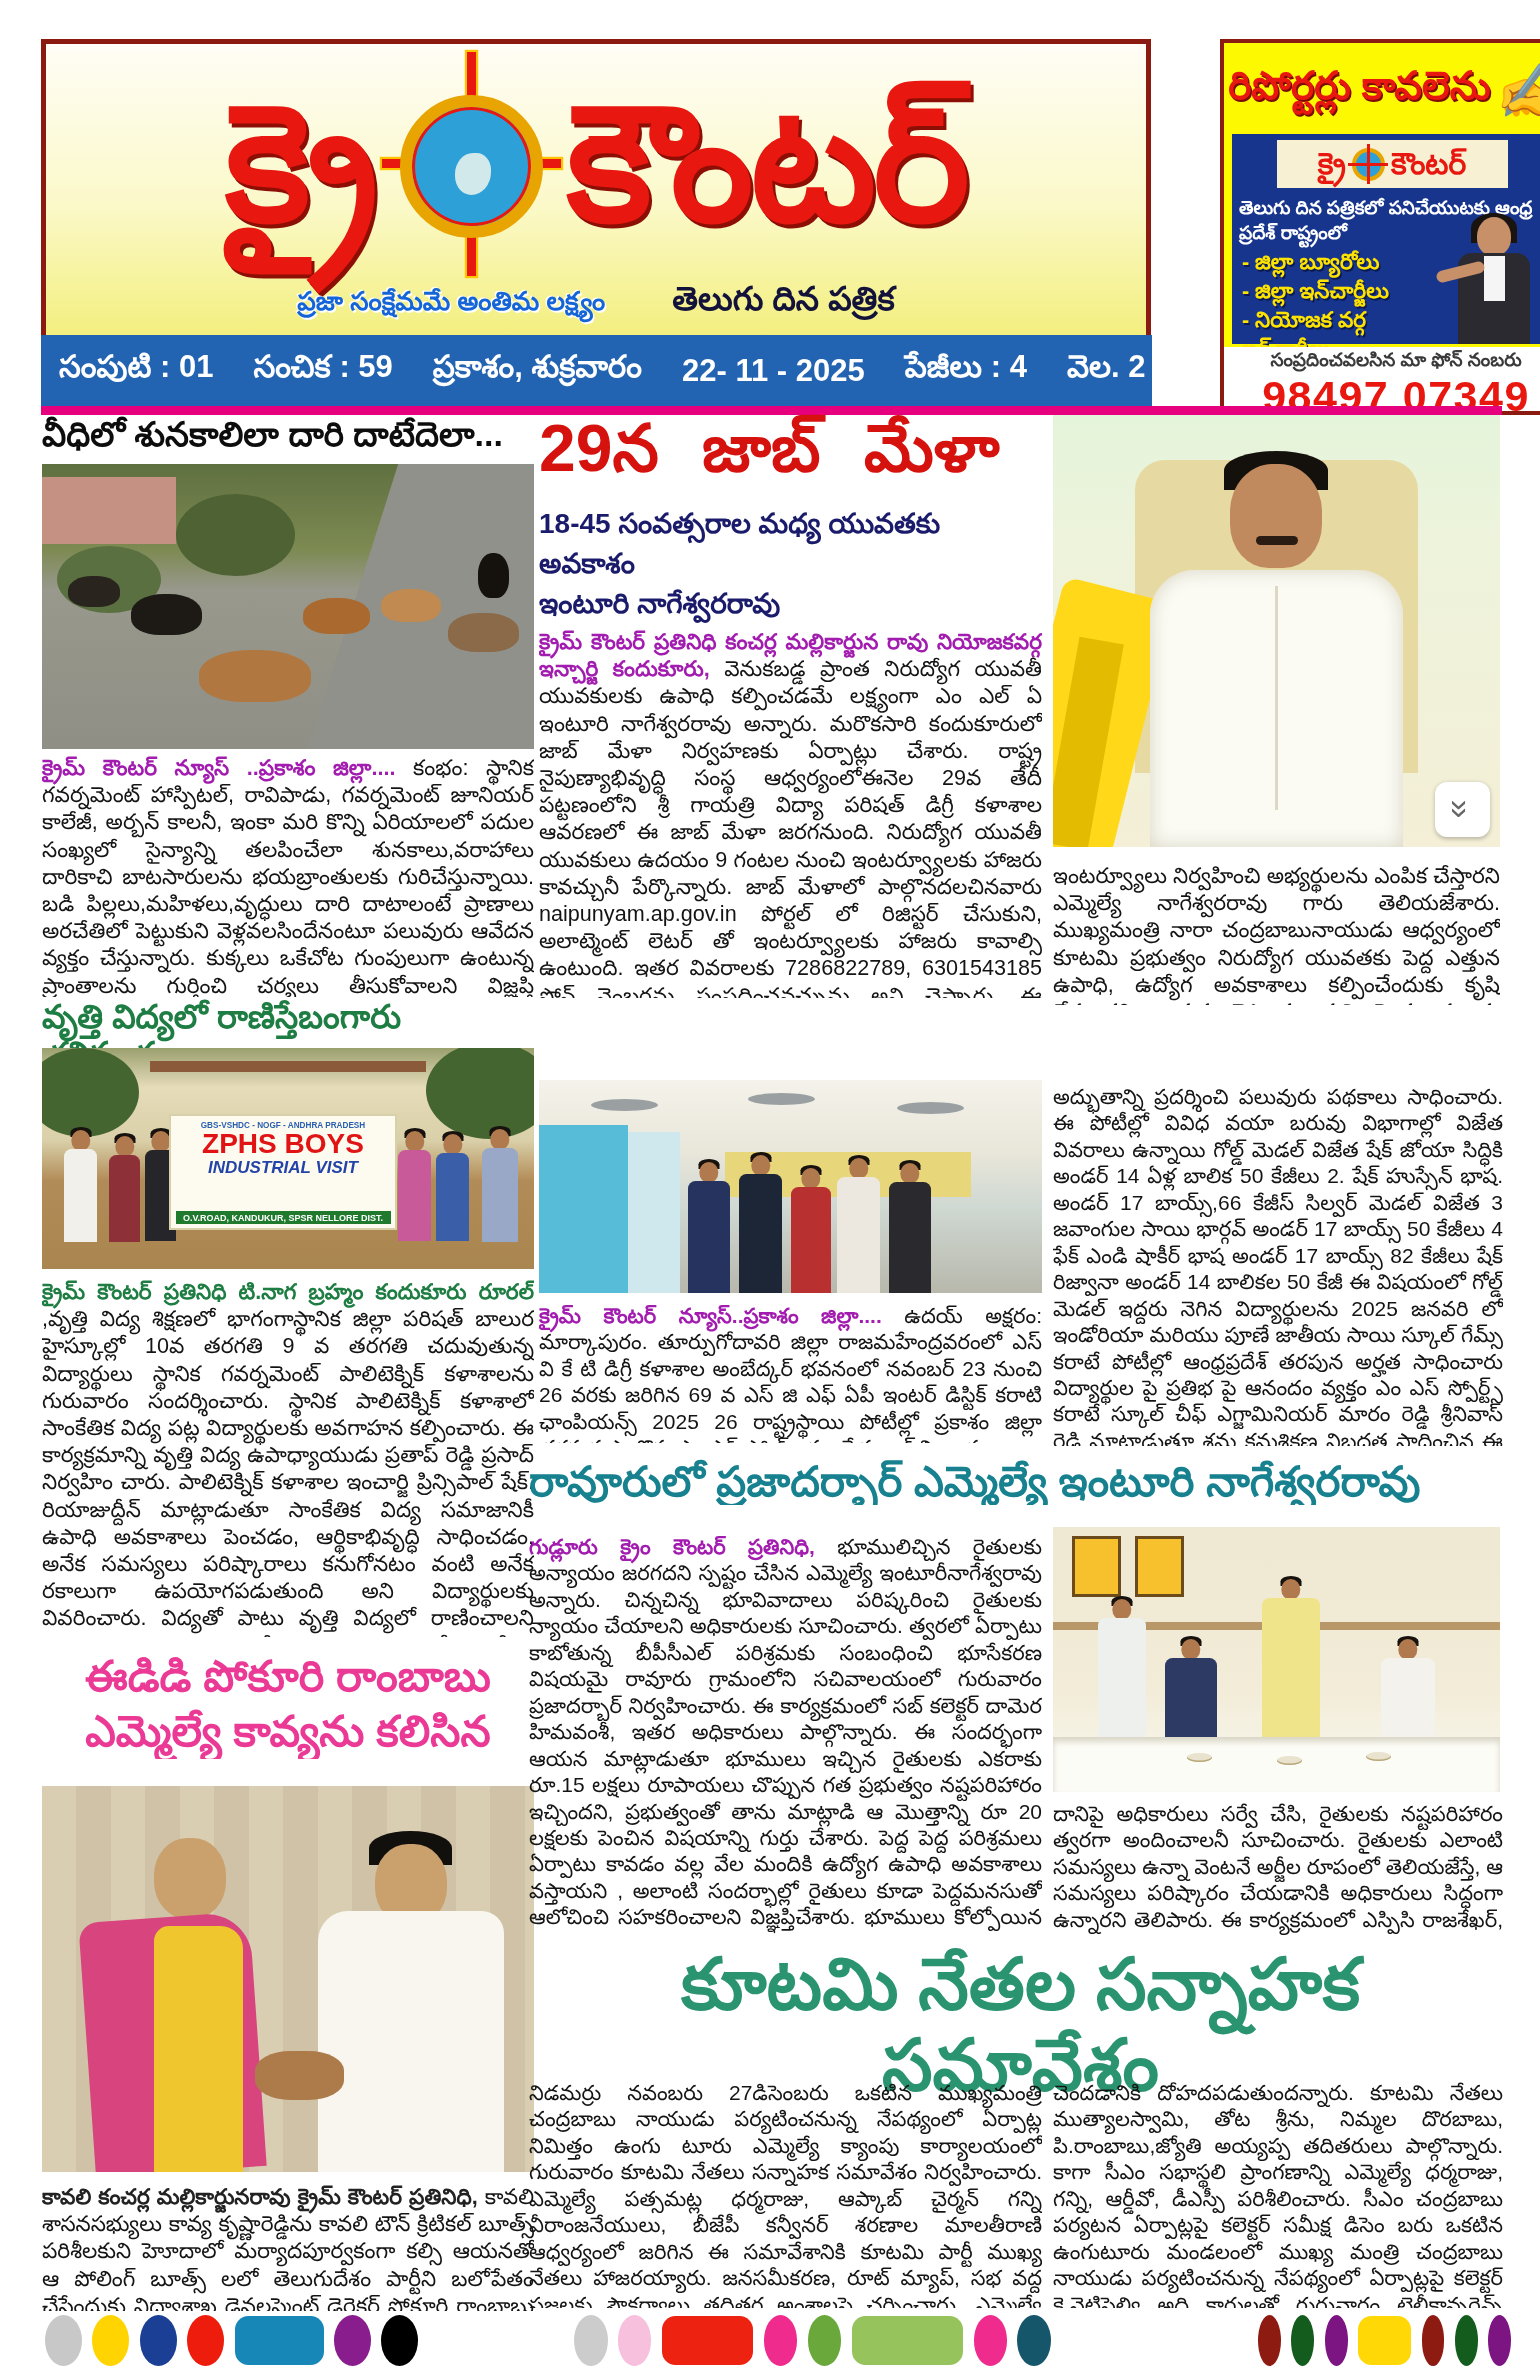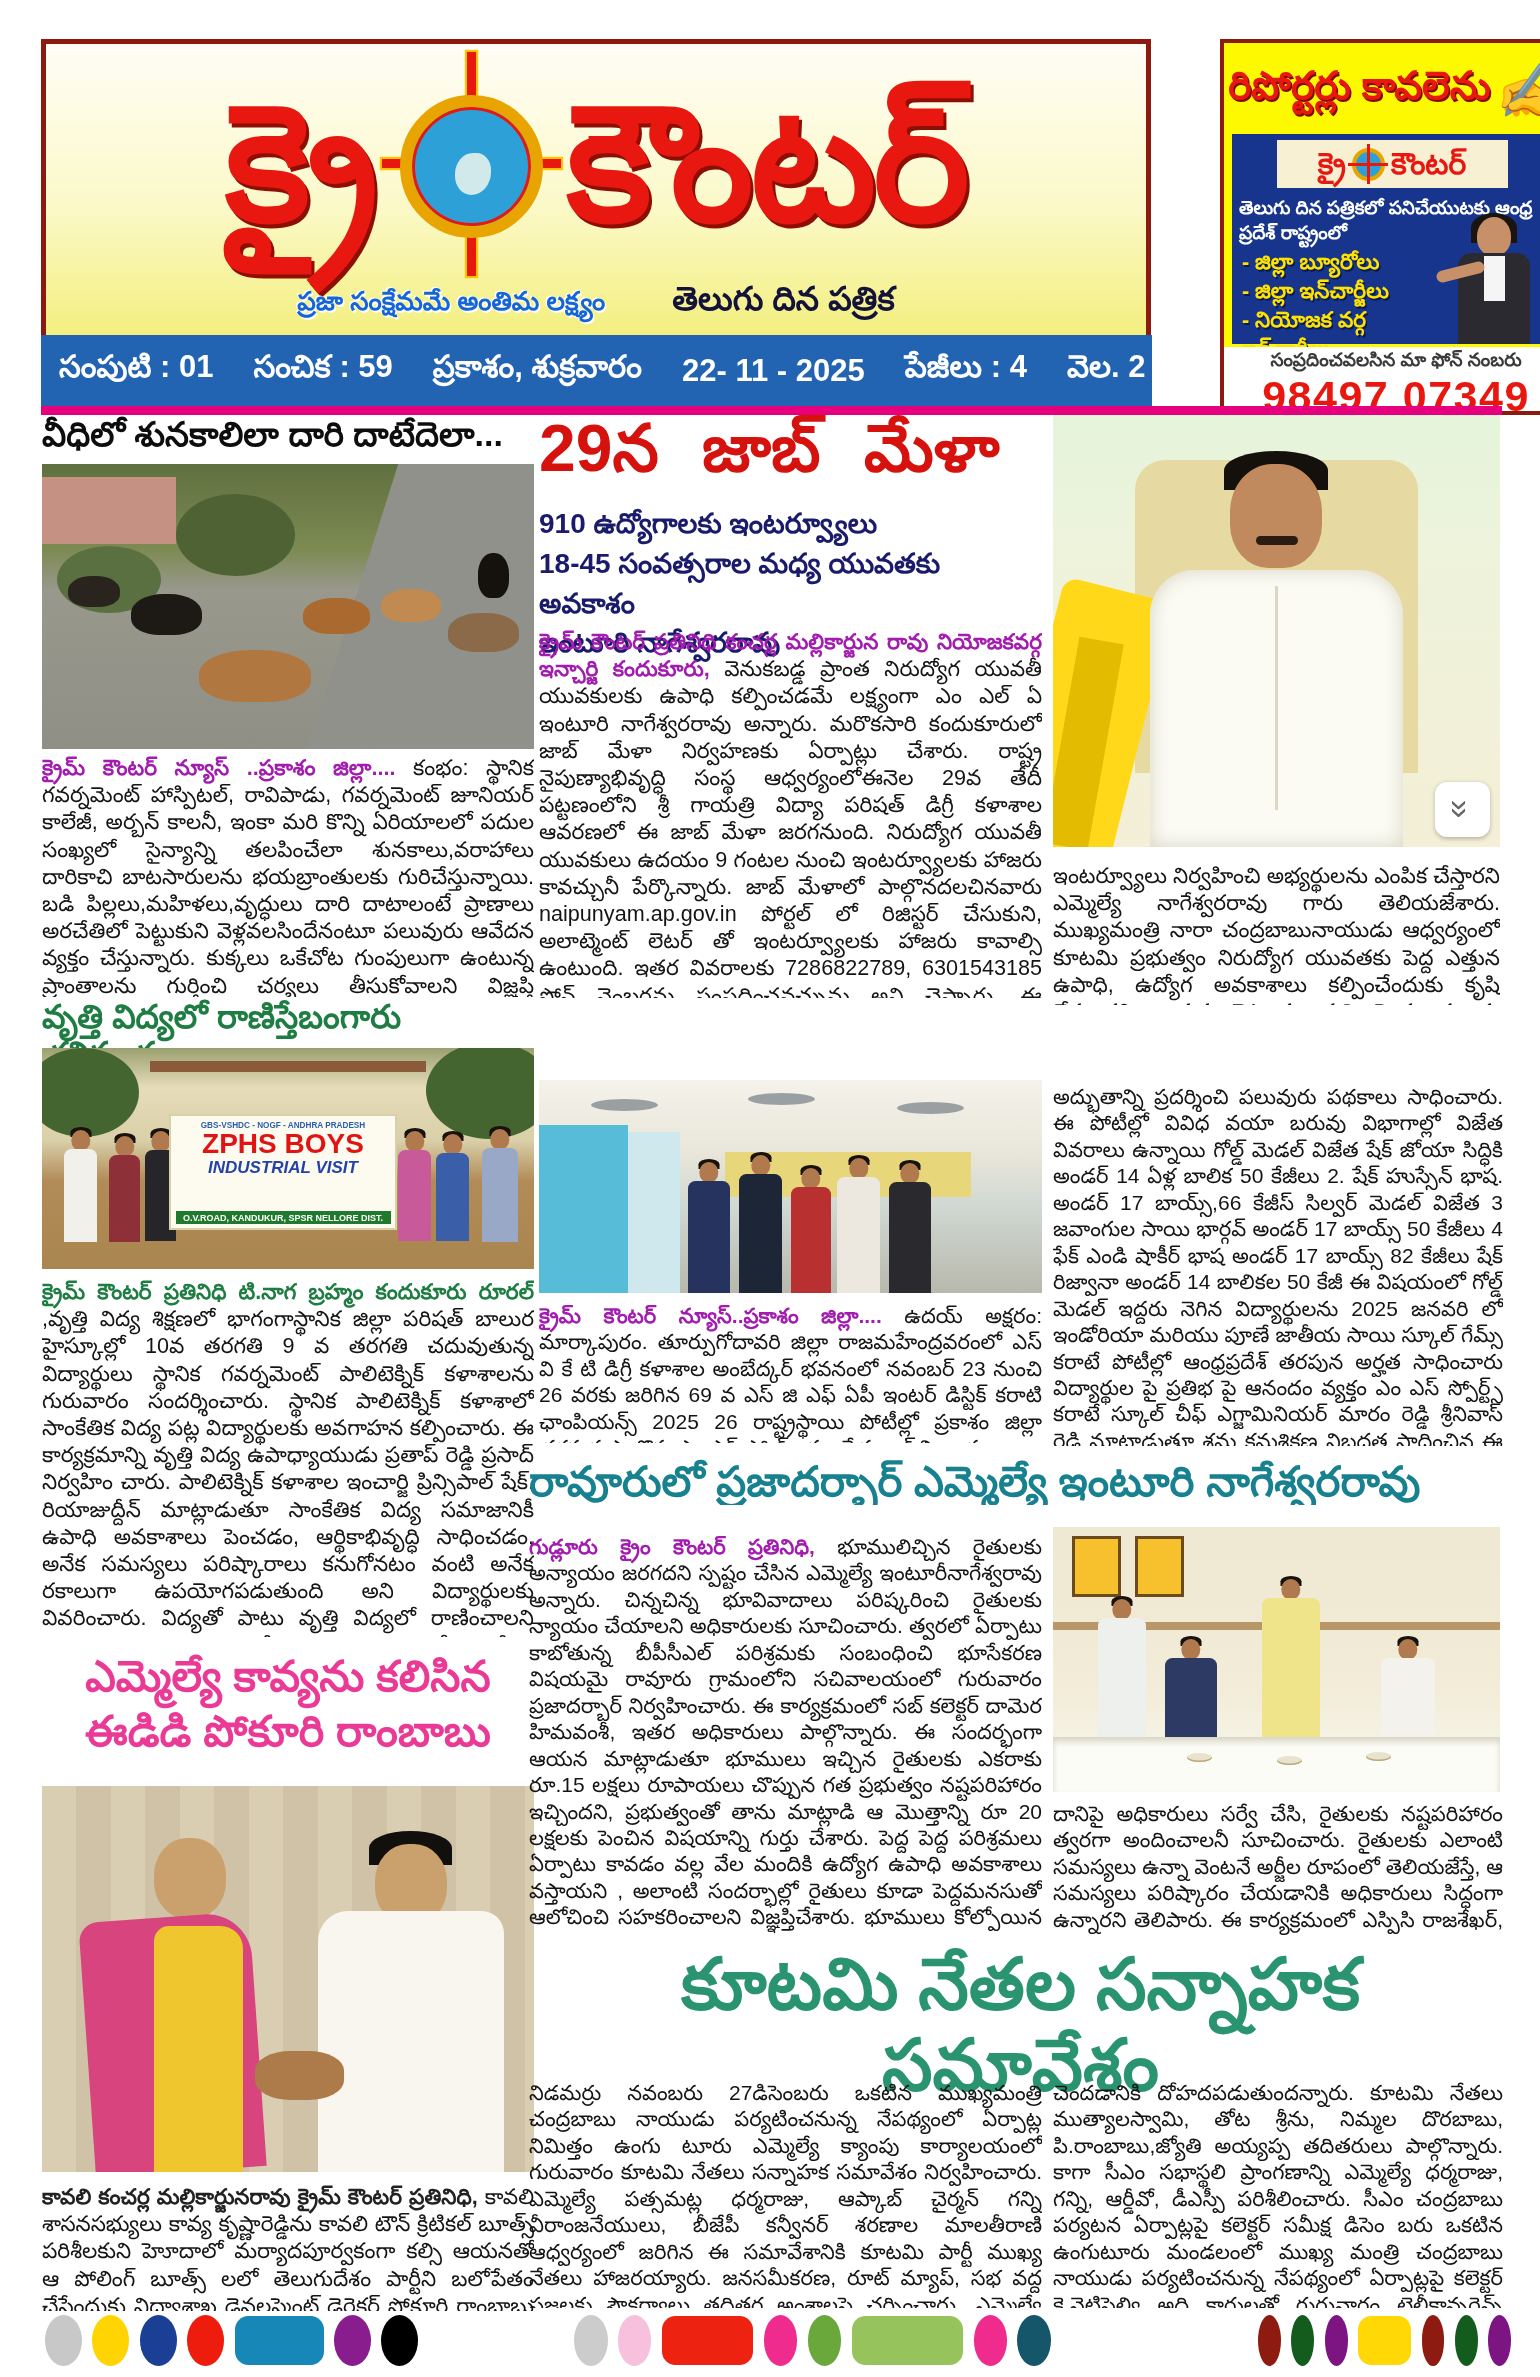--- a/index.html
+++ b/index.html
@@ -302,43 +302,42 @@
       <div class="pz-b4">O.V.ROAD, KANDUKUR, SPSR NELLORE DIST.</div>
     </span>
   </div>
 
   <div class="abs body-txt" style="left:42px;top:1278px;width:492px;height:359px;">
     <span class="lead-green">క్రైమ్ కౌంటర్ ప్రతినిధి టి.నాగ బ్రహ్మం కందుకూరు రూరల్</span>
     <span>,వృత్తి విద్య శిక్షణలో భాగంగాస్థానిక జిల్లా పరిషత్ బాలుర హైస్కూల్లో 10వ తరగతి 9 వ తరగతి చదువుతున్న విద్యార్థులు స్థానిక గవర్నమెంట్ పాలిటెక్నిక్ కళాశాలను గురువారం సందర్శించారు. స్థానిక పాలిటెక్నిక్ కళాశాలో సాంకేతిక విద్య పట్ల విద్యార్థులకు అవగాహన కల్పించారు. ఈ కార్యక్రమాన్ని వృత్తి విద్య ఉపాధ్యాయుడు ప్రతాప్ రెడ్డి ప్రసాద్ నిర్వహిం చారు. పాలిటెక్నిక్ కళాశాల ఇంచార్జి ప్రిన్సిపాల్ షేక్. రియాజుద్దీన్ మాట్లాడుతూ సాంకేతిక విద్య సమాజానికీ ఉపాధి అవకాశాలు పెంచడం, ఆర్థికాభివృద్ధి సాధించడం, అనేక సమస్యలు పరిష్కారాలు కనుగోనటం వంటి అనేక రకాలుగా ఉపయోగపడుతుంది అని విద్యార్థులకు వివరించారు. విద్యతో పాటు వృత్తి విద్యలో రాణించాలని విద్యార్థులకు తెలిపారు. నేడు అన్ని రంగాలలో సాంకేతిక విజ్ఞానం ఉండాలి అని అన్నారు. వృత్తి విద్య ప్రాధాన్యతను విద్యార్థులకు తెలియజేశారు. ఇందులో ఇంచార్జి హెడ్ మాస్టర్ స్.మాధవ రెడ్డి ,  స్టాఫ్ సెక్యూరిటీ చిత్తరీ వెంకటేశ్వలు , రాంబాబు , సుధాకర్, తదితర ఉపాధ్యులు పాల్గొన్నారు .</span>
   </div>
 
   <div class="abs hl hl-kavya">
+    <div>ఈడిడి పోకూరి రాంబాబు</div>
     <div>ఎమ్మెల్యే కావ్యను కలిసిన</div>
-    <div>ఈడిడి పోకూరి రాంబాబు</div>
   </div>
 
   <div class="abs photo ph-shake">
     <span class="sh-head" style="left:112px;top:52px;"></span>
     <span class="sh-hairR"></span>
     <span class="sh-head" style="left:333px;top:58px;"></span>
     <span class="sh-shirtL"></span>
     <span class="sh-shawl"></span>
     <span class="sh-inner"></span>
     <span class="sh-shirtR"></span>
     <span class="sh-hands2"></span>
   </div>
 
   <div class="abs body-txt" style="left:42px;top:2183px;width:492px;height:128px;">
     <span class="lead-dark">కావలి కంచర్ల మల్లికార్జునరావు క్రైమ్ కౌంటర్ ప్రతినిధి,</span>
     <span>కావలి శాసనసభ్యులు కావ్య కృష్ణారెడ్డిను  కావలి టౌన్ క్రిటికల్ బూత్స్ పరిశీలకుని  హెూదాలో మర్యాదపూర్వకంగా కల్సి ఆయనతో ఆ పోలింగ్ బూత్స్ లలో తెలుగుదేశం పార్టీని బలోపేతం చేసేందుకు విద్యాశాఖ డెవలప్మెంట్ డైరెక్టర్ పోకూరి రాంబాబు తగు కార్య చరణ ప్రణాళికలను చర్చించారు.</span>
   </div>
 
   <div class="abs hl hl-job">29న జాబ్ మేళా</div>
   <div class="abs subheads">
-    <div>910 ఉద్యోగాలకు ఇంటర్వ్యూలు</div>
     <div>18-45 సంవత్సరాల మధ్య యువతకు అవకాశం</div>
     <div>ఇంటూరి నాగేశ్వరరావు</div>
   </div>
   <div class="abs body-txt" style="left:539px;top:628px;width:503px;height:370px;">
     <span class="lead-red">క్రైమ్ కౌంటర్ ప్రతినిధి కంచర్ల మల్లికార్జున రావు నియోజకవర్గ ఇన్చార్జి కందుకూరు,</span>
     <span>వెనుకబడ్డ ప్రాంత నిరుద్యోగ యువతీ యువకులకు ఉపాధి కల్పించడమే లక్ష్యంగా ఎం ఎల్ ఏ ఇంటూరి నాగేశ్వరరావు అన్నారు. మరొకసారి కందుకూరులో జాబ్ మేళా నిర్వహణకు ఏర్పాట్లు చేశారు. రాష్ట్ర నైపుణ్యాభివృద్ధి సంస్థ ఆధ్వర్యంలోఈనెల 29వ తేదీ పట్టణంలోని శ్రీ గాయత్రి విద్యా పరిషత్ డిగ్రీ కళాశాల ఆవరణలో ఈ జాబ్ మేళా జరగనుంది. నిరుద్యోగ యువతీ యువకులు ఉదయం 9 గంటల నుంచి ఇంటర్వ్యూలకు హాజరు కావచ్చునీ పేర్కొన్నారు. జాబ్ మేళాలో పాల్గొనదలచినవారు naipunyam.ap.gov.in పోర్టల్ లో రిజిస్టర్ చేసుకుని, అలాట్మెంట్ లెటర్ తో ఇంటర్వ్యూలకు హాజరు కావాల్సి ఉంటుంది. ఇతర వివరాలకు 7286822789, 6301543185 ఫోన్ నెంబర్లను సంప్రదించవచ్చును అని చెప్పారు. ఈ సందర్భంగా ఎమ్మెల్యేఆయనమాట్లాడుతూ కందుకూరు నియోజకవర్గం లోని నిరుద్యోగ యువతీ యువకులు ఈ మంచి అవకాశాన్ని సద్వినియోగం చేసుకోవాలని కోరారు. 18 నుంచి 45 సంవత్సరాల మధ్య వయస్సు వారు తమ పేర్లను రిజిస్టర్ చేసుకోవచ్చని తెలిపారు. మొత్తం 15కు పైగా కంపెనీలు ఈ జాబ్ మేళాలో పాల్గొంటాయని, 910 ఉద్యోగాలకు</span>
   </div>
 
   <div class="abs photo ph-mla">
     <span class="mla-chair"></span>

